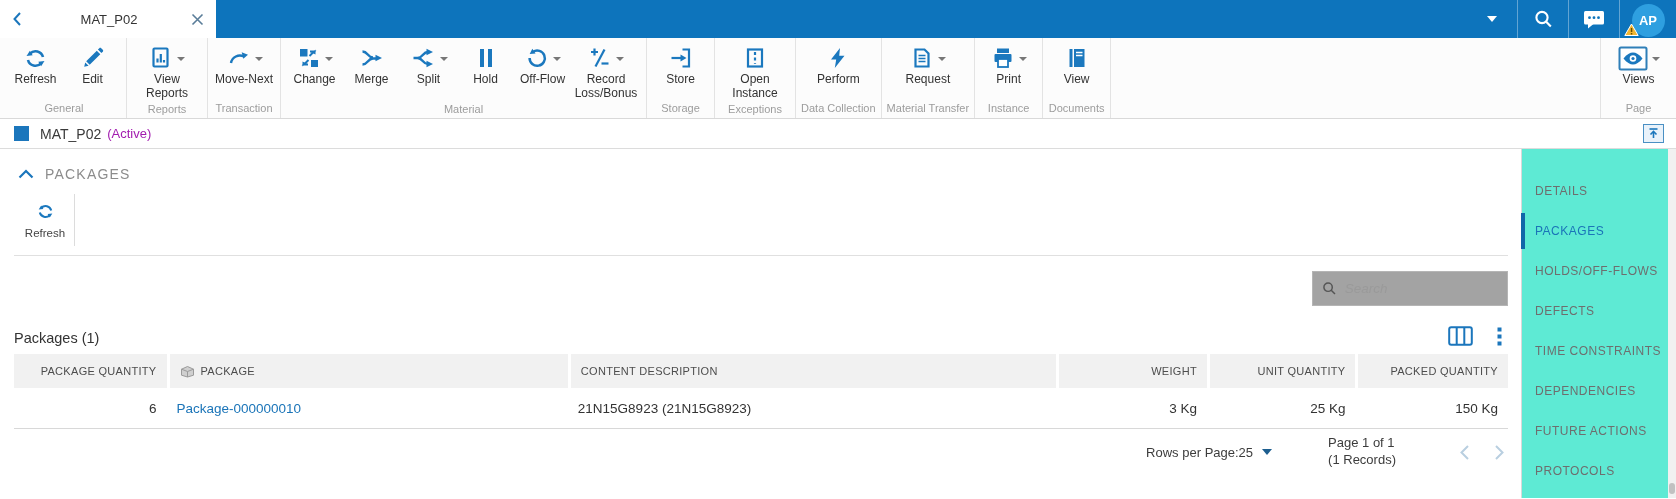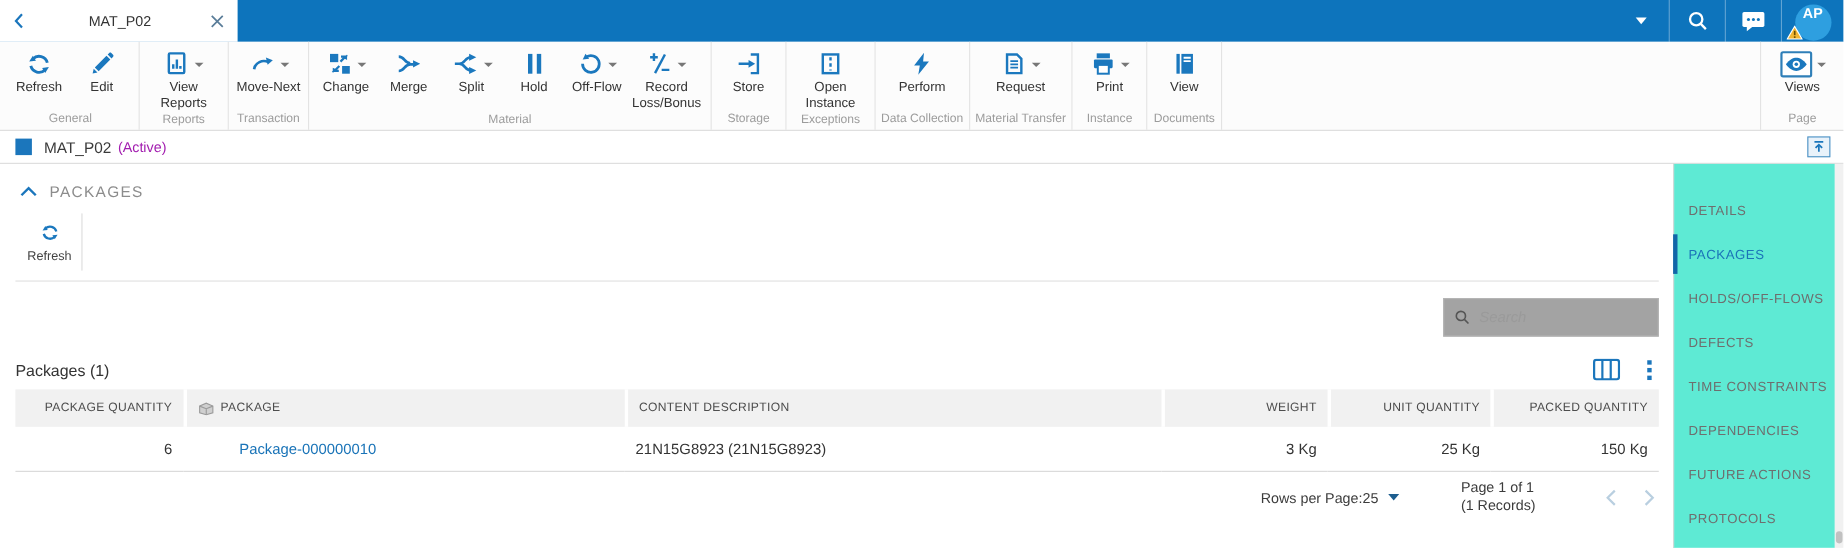--- a/index.html
+++ b/index.html
@@ -12,21 +12,21 @@
   .tabzone { width:216px; background:#fff; display:flex; align-items:center; }
   .back-btn { width:34px; height:38px; display:flex; align-items:center; justify-content:center; cursor:pointer; background:none; border:none; }
   .tab { flex:1; display:flex; align-items:center; height:38px; cursor:pointer; }
   .tab-title { flex:1; text-align:center; font-size:13px; color:#333; }
   .tab-close { width:26px; height:26px; display:flex; align-items:center; justify-content:center; background:none; border:none; cursor:pointer; margin-right:6px; }
   .topbar-right { margin-left:auto; display:flex; align-items:center; height:38px; }
   .tb-btn { width:50px; height:38px; display:flex; align-items:center; justify-content:center; background:none; border:none; cursor:pointer; }
   .tb-sep { width:1px; height:38px; background:rgba(255,255,255,.35); }
   .caret-down-white { width:0; height:0; border-left:5.5px solid transparent; border-right:5.5px solid transparent; border-top:6.5px solid #fff; }
   .avatar-zone { width:56px; height:38px; position:relative; display:flex; align-items:center; justify-content:center; cursor:pointer; }
-  .avatar { width:33px; height:33px; border-radius:50%; background:#2e9fe0; color:#fff; font-size:13px; font-weight:bold; display:flex; align-items:flex-start; justify-content:center; margin-top:3px; }
+  .avatar { width:33px; height:33px; border-radius:50%; background:#2e9fe0; color:#fff; font-size:13px; font-weight:bold; display:flex; align-items:center; justify-content:center; margin-top:3px; }
   .warn-badge { position:absolute; left:4px; bottom:1px; }
 
   
   .ribbon { height:81px; background:#fcfcfc; border-bottom:1px solid #d9d9d9; display:flex; align-items:stretch; padding-left:2px; }
   .rgroup { display:flex; flex-direction:column; align-items:center; border-right:1px solid #e3e3e3; padding:0 5px; }
   .rgroup.last { border-right:none; }
   .rgroup.page-group { border-right:none; border-left:1px solid #e3e3e3; width:76px; }
   .rspacer { flex:1; }
   .rbtns { display:flex; align-items:flex-start; }
   .rbtn { min-width:57px; max-width:78px; padding:5px 2px 2px; display:flex; flex-direction:column; align-items:center; cursor:pointer; background:none; border:none; }
@@ -63,21 +63,21 @@
   .list-title { font-size:14.5px; color:#333; }
   .list-tools { margin-left:auto; display:flex; align-items:center; gap:24px; padding-right:6px; }
   .icon-btn { background:none; border:none; cursor:pointer; display:flex; align-items:center; }
 
   table.pkg { width:calc(100% - 27px); margin:2px 13px 0 14px; border-collapse:separate; border-spacing:0; table-layout:fixed; }
   .pkg th { background:#f1f1f1; height:34px; font-weight:400; font-size:11px; color:#4d4d4d; letter-spacing:.3px; padding:0 10px; border-left:3px solid #fff; white-space:nowrap; overflow:hidden; }
   .pkg th:first-child { border-left:none; }
   .pkg td { height:41px; font-size:13.5px; color:#333; padding:0 10px; border-bottom:1px solid #d8d8d8; white-space:nowrap; }
   .al-r { text-align:right; } .al-l { text-align:left; }
   .th-inner { display:flex; align-items:center; gap:6px; }
-  a.pkg-link { color:#1a74b8; text-decoration:none; cursor:pointer;margin-left:41px; }
+  a.pkg-link { color:#1a74b8; text-decoration:none; cursor:pointer; }
 
   .pagination { display:flex; align-items:center; margin:0 13px 0 14px; height:46px; font-size:13px; color:#3c3c3c; }
   .rpp { display:flex; align-items:center; gap:9px; cursor:pointer; }
   .caret-dark { width:0; height:0; border-left:5px solid transparent; border-right:5px solid transparent; border-top:6px solid #1d5e8f; }
   .pginfo { margin-left:56px; line-height:1.3; font-size:13px; color:#3c3c3c; }
   .pg-chevrons { margin-left:62px; display:flex; align-items:center; gap:24px; padding-right:2px; }
   .pg-chev { background:none; border:none; cursor:default; display:flex; align-items:center; }
 
   
   .sidebar { width:147px; border-left:1px solid #d9d9d9; padding-top:22px; background:#5eead4; }

